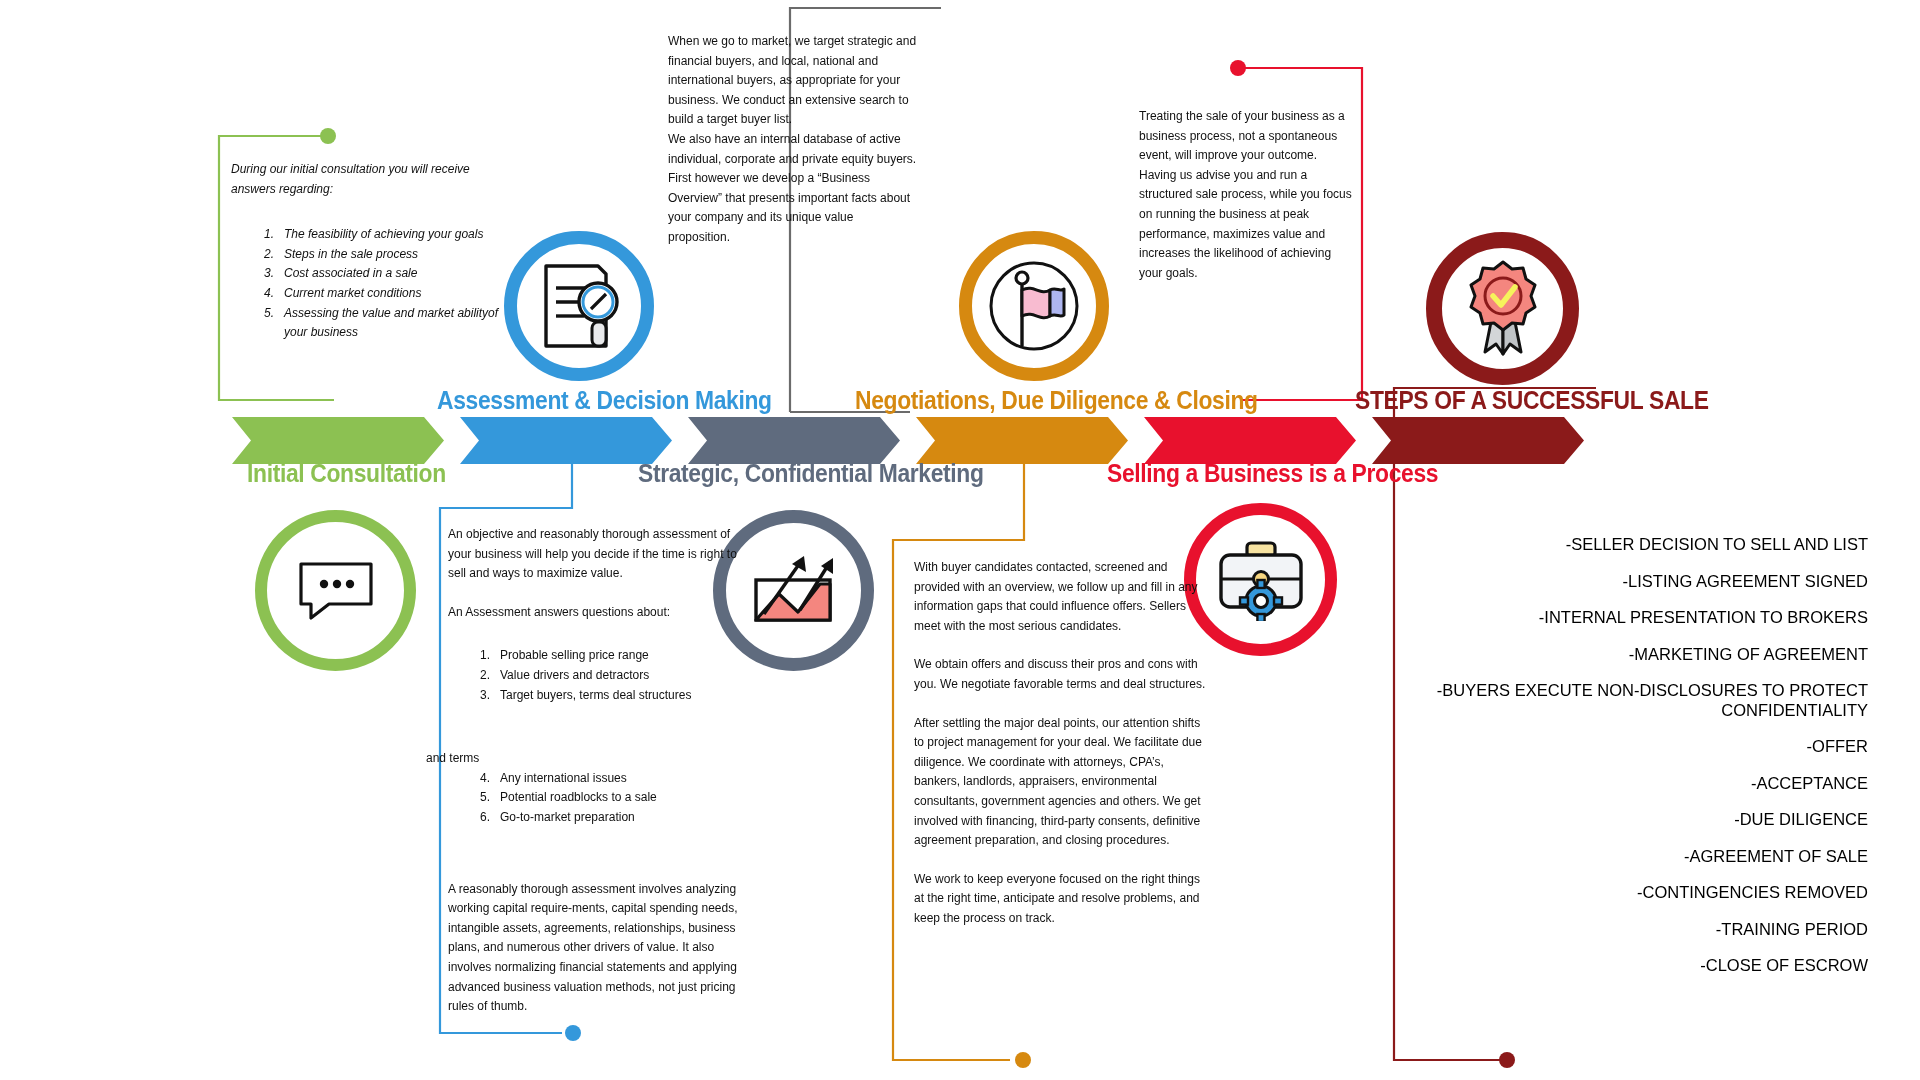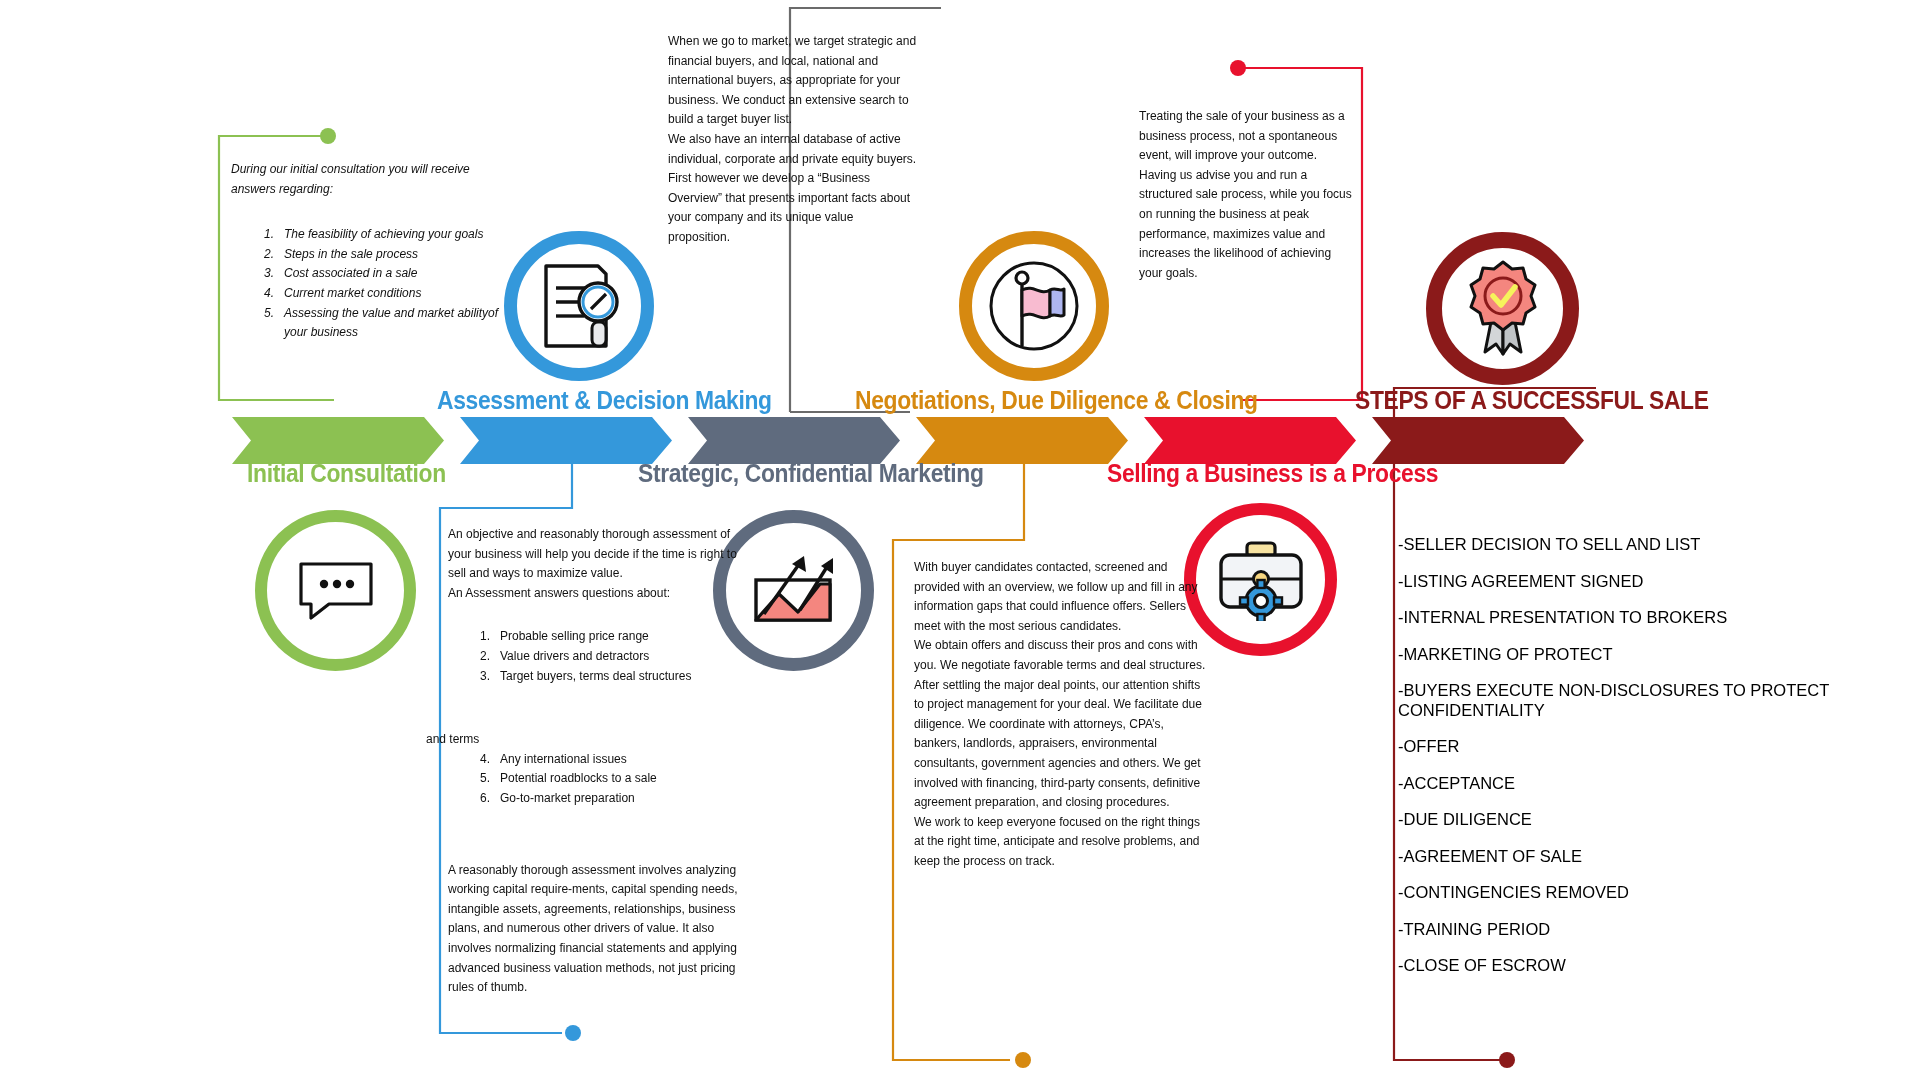--- a/index.html
+++ b/index.html
@@ -8,21 +8,21 @@
     width:1920px;height:1080px;position:relative;overflow:hidden;
     font-family:"Liberation Sans","DejaVu Sans",sans-serif;
     color:#000000;
   }
   .canvas{position:absolute;left:0;top:0;width:1920px;height:1080px;}
   svg.lines{position:absolute;left:0;top:0;width:1920px;height:1080px;pointer-events:none;}
 
   
   .tb{position:absolute;font-size:12px;line-height:19.6px;color:#111;}
   .tb p{margin:0 0 0 0;}
-  .tb p.gap{}
+  .tb p.gap{margin-top:19px;}
   .nlist{margin:0;padding:0;list-style:none;}
   .nlist li{display:flex;gap:10px;}
   .nlist li .num{width:20px;text-align:right;flex:none;}
   .nlist li .txt{flex:1;}
 
   
   .band{position:absolute;left:232px;top:417px;height:47px;}
   .chev{position:absolute;top:0;height:47px;}
   .chev svg{display:block;}
 
@@ -33,21 +33,21 @@
     font-weight:700;font-size:26px;letter-spacing:-0.4px;
     transform:scaleX(0.88);transform-origin:left center;
   }
 
   
   .ic{position:absolute;border-radius:50%;background:#fff;display:flex;align-items:center;justify-content:center;}
   .ic svg{display:block;}
 
   
   .checklist{position:absolute;left:1398px;top:535px;width:470px;font-size:16.5px;line-height:19.5px;}
-  .checklist .ci{margin-bottom:17px;}
+  .checklist .ci{margin-bottom:17px;text-align:right;}
 </style>
 </head>
 <body>
 
 <div class="canvas">
 
   <svg class="lines" viewBox="0 0 1920 1080">
 
     <path d="M326 136 L219 136 L219 400 L334 400" fill="none" stroke="#8CC152" stroke-width="2.2"></path>
     <circle cx="328" cy="136" r="8" fill="#8CC152"></circle>
@@ -255,21 +255,21 @@
     <p>With buyer candidates contacted, screened and provided with an overview, we follow up and fill in any information gaps that could influence offers. Sellers meet with the most serious candidates.</p>
     <p class="gap">We obtain offers and discuss their pros and cons with you. We negotiate favorable terms and deal structures.</p>
     <p class="gap">After settling the major deal points, our attention shifts to project management for your deal. We facilitate due diligence. We coordinate with attorneys, CPA’s, bankers, landlords, appraisers, environmental consultants, government agencies and others.  We get involved with financing, third-party consents, definitive agreement preparation, and closing procedures.</p>
     <p class="gap">We work to keep everyone focused on the right things at the right time, anticipate and resolve problems, and keep the process on track.</p>
   </div>
 
   <div class="checklist">
     <div class="ci">-SELLER DECISION TO SELL AND LIST</div>
     <div class="ci">-LISTING AGREEMENT SIGNED</div>
     <div class="ci">-INTERNAL PRESENTATION TO BROKERS</div>
-    <div class="ci">-MARKETING OF PROTECT</div>
+    <div class="ci">-MARKETING OF AGREEMENT</div>
     <div class="ci">-BUYERS EXECUTE NON-DISCLOSURES TO PROTECT CONFIDENTIALITY</div>
     <div class="ci">-OFFER</div>
     <div class="ci">-ACCEPTANCE</div>
     <div class="ci">-DUE DILIGENCE</div>
     <div class="ci">-AGREEMENT OF SALE</div>
     <div class="ci">-CONTINGENCIES REMOVED</div>
     <div class="ci">-TRAINING PERIOD</div>
     <div class="ci">-CLOSE OF ESCROW</div>
   </div>
 

